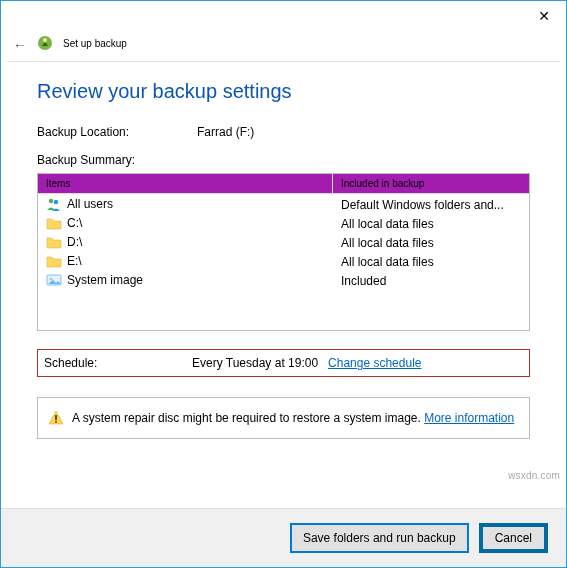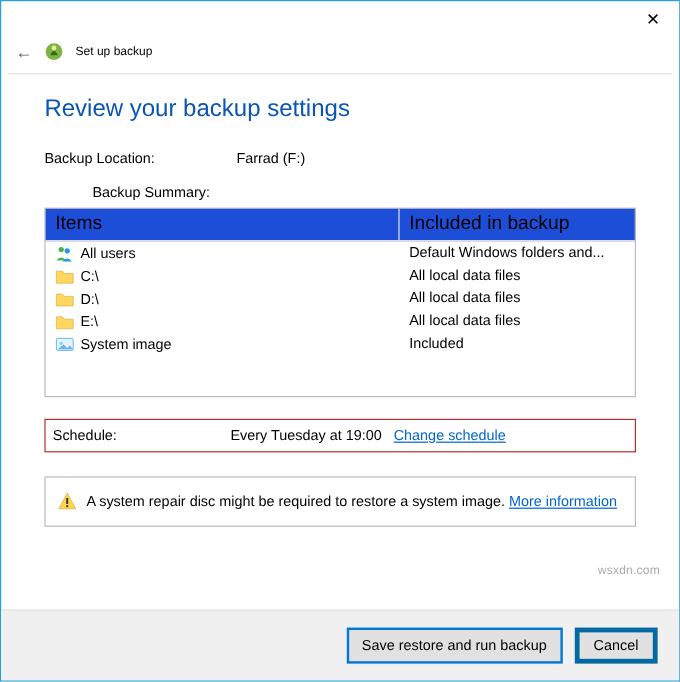--- a/index.html
+++ b/index.html
@@ -61,40 +61,40 @@
     color: #0a55b4;
     font-size: 20px;
     font-weight: 400;
     margin: 0 0 22px 0;
   }
   .kv-row {
     display: flex;
     margin-bottom: 14px;
   }
   .kv-label { width: 160px; }
-  .summary-label { margin-bottom: 6px; margin-left: 40px; }
+  .summary-label { margin-bottom: 6px; }
   .table-box {
     border: 1px solid #bbb;
     height: 158px;
   }
   .thead {
     display: flex;
     border-bottom: 1px solid #ddd;
-    background: #1d4ed8;
-    font-size: 16px;
+    background: #a21caf;
+    font-size: 10px;
   }
   .th {
     padding: 4px 6px 4px 8px;
     border-right: 1px solid #e5e5e5;
   }
   .th:first-child { width: 295px; }
   .th:last-child { flex: 1; border-right: 0; }
   .trow {
     display: flex;
-    align-items: flex-start;
+    align-items: flex-end;
     padding: 1.5px 0;
   }
   .tcell-l {
     display: flex;
     align-items: center;
     gap: 5px;
     width: 295px;
     padding-left: 8px;
   }
   .tcell-r { flex: 1; padding-left: 8px; }
@@ -137,21 +137,21 @@
     background: #e1e1e1;
     border: 4px solid #0369a1;
     cursor: default;
   }
   .btn.primary {
     border: 2px solid #0078d7;
     padding: 3px 11px;
   }
   .watermark {
     position: absolute;
-    right: 16px;
+    right: 6px;
     bottom: 86px;
     font-size: 10px;
     color: #aaa;
     letter-spacing: 0.2px;
   }
 </style>
 </head>
 <body>
 
 <div class="titlebar">
@@ -256,15 +256,15 @@
     </span>
     <span>
       <span>A system repair disc might be required to restore a system image. </span><span class="link">More information</span>
     </span>
   </div>
 </div>
 
 <span class="watermark">wsxdn.com</span>
 
 <div class="footer">
-  <button class="btn primary">Save restore and run backup</button>
+  <button class="btn primary">Save folders and run backup</button>
   <button class="btn">Cancel</button>
 </div>
 
 </body></html>

